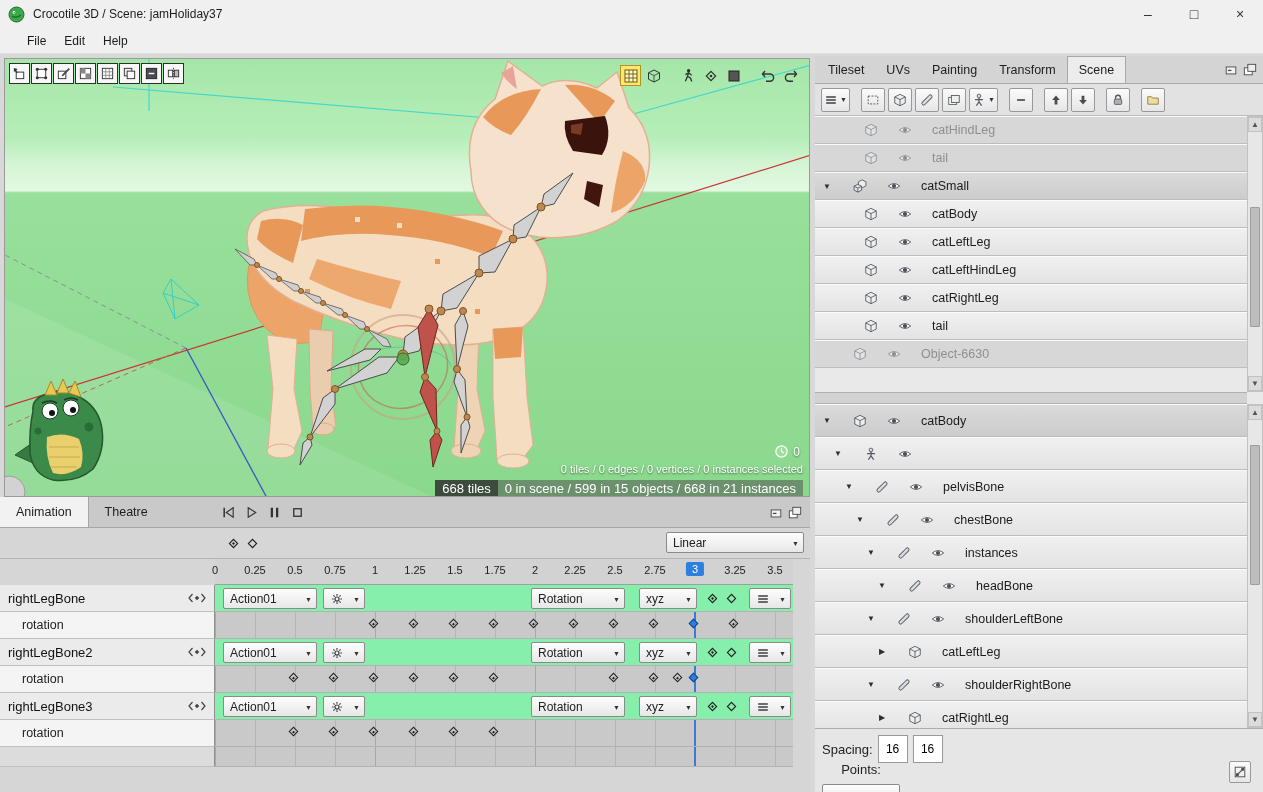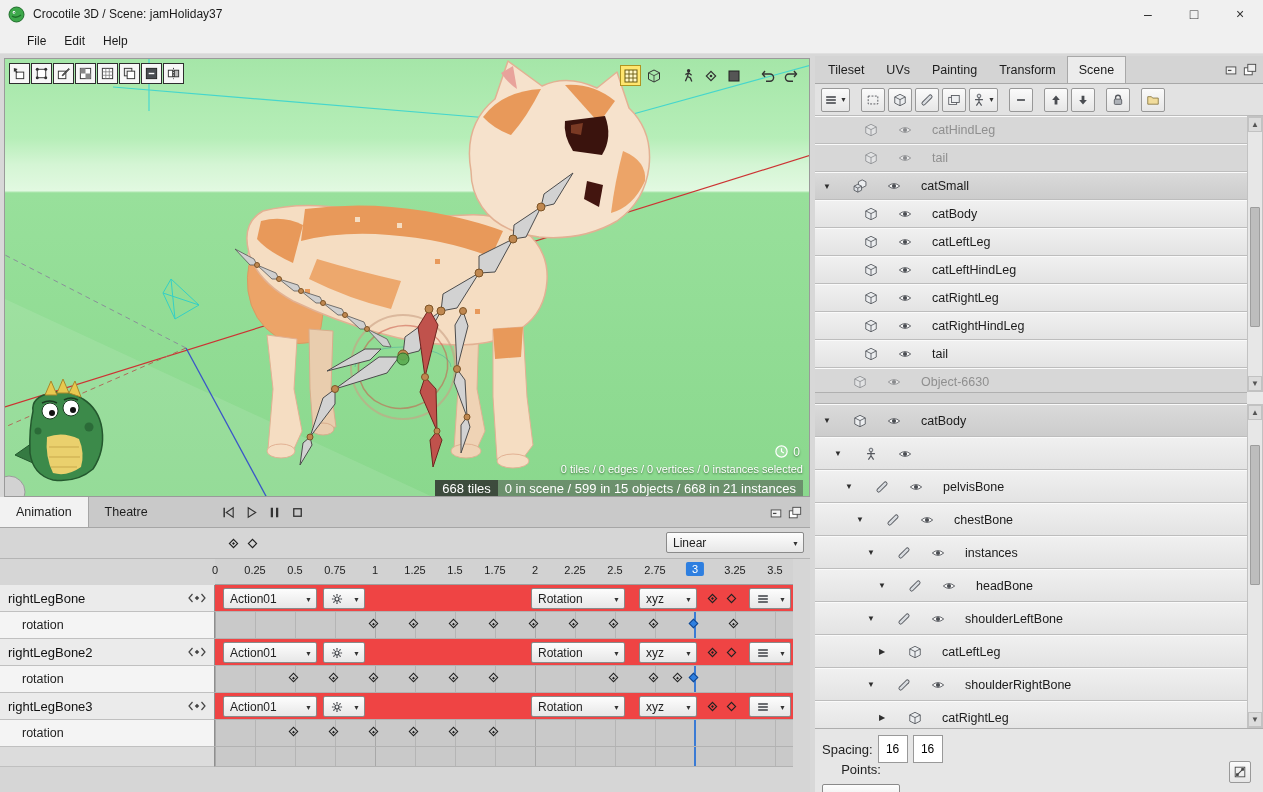--- a/index.html
+++ b/index.html
@@ -49,21 +49,21 @@
 .rulerlbl{position:absolute;top:5px;transform:translateX(-50%);font-size:11px;color:#1d1d1d;}
 .rulerlbl.sel{background:#2e7fe0;color:#fff;padding:1px 6px;border-radius:2px;top:3px;}
 .arows{position:absolute;left:0;top:88px;width:793px;}
 .anim-row{display:flex;}
 .rl{width:215px;border-right:1px solid #8f8f8f;border-bottom:1px solid #c0c0c0;position:relative;display:flex;align-items:center;height:27px;}
 .rl.bone{background:#ebebeb;font-size:13px;padding-left:8px;color:#111;}
 .rl.rot{background:#f4f4f4;font-size:12.5px;padding-left:22px;color:#222;}
 .rl.blank{background:#dcdcdc;height:20px;}
 .navicon{position:absolute;right:8px;top:50%;transform:translateY(-50%);}
 .rb{position:relative;width:578px;height:27px;border-bottom:1px solid #b2b2b2;}
-.rb.bone{background:#ef4444;}
+.rb.bone{background:#86efac;}
 .rb.rot{background:#c9c9c9;background-image:repeating-linear-gradient(90deg,rgba(0,0,0,.10) 0 1px,transparent 1px 40px),repeating-linear-gradient(90deg,rgba(0,0,0,.07) 0 1px,transparent 1px 160px);}
 .rb.blank{height:20px;}
 .rb .select{position:absolute;top:3px;}
 .rbtn{position:absolute;top:3px;width:18px;height:21px;display:flex;align-items:center;justify-content:center;}
 .kf{position:absolute;top:50%;width:7px;height:7px;margin-top:-5px;border:1.6px solid #1e1e1e;transform:rotate(45deg);}
 .kf::after{content:"";position:absolute;inset:1.6px;border:1px solid #1e1e1e;}
 .kf.sel{background:#2e7fe0;border-color:#12458c;}
 .kf.sel::after{display:none;}
 .playhead{position:absolute;top:0;bottom:0;width:2px;background:#3a7bd5;}
 
@@ -891,36 +891,20 @@
               <path d="M8 1.5 14 4.5v7L8 14.5 2 11.5v-7z" fill="#eceef0" stroke="#55585e"></path>
               <path d="M2 4.5 8 7.5l6-3M8 7.5V14.5" fill="none" stroke="#55585e"></path>
             </svg>
           </span>
           <span class="icon">
             <svg viewBox="0 0 16 16" width="14" height="14">
               <path d="M1.5 8Q8 2.5 14.5 8 8 13.5 1.5 8Z" fill="#fff" stroke="#4a4d52"></path>
               <circle cx="8" cy="8" r="2.4" fill="#4a4d52"></circle>
             </svg>
           </span>
-          <span>catRightHindLeg</span>
-        </div>
-        <div class="tree-row" style="padding-left: 17px;">
-          <span class="expander"></span>
-          <span class="icon">
-            <svg viewBox="0 0 16 16" width="14" height="14">
-              <path d="M8 1.5 14 4.5v7L8 14.5 2 11.5v-7z" fill="#eceef0" stroke="#55585e"></path>
-              <path d="M2 4.5 8 7.5l6-3M8 7.5V14.5" fill="none" stroke="#55585e"></path>
-            </svg>
-          </span>
-          <span class="icon">
-            <svg viewBox="0 0 16 16" width="14" height="14">
-              <path d="M1.5 8Q8 2.5 14.5 8 8 13.5 1.5 8Z" fill="#fff" stroke="#4a4d52"></path>
-              <circle cx="8" cy="8" r="2.4" fill="#4a4d52"></circle>
-            </svg>
-          </span>
           <span>tail</span>
         </div>
         <div class="tree-row dim" style="padding-left: 6px;">
           <span class="expander"></span>
           <span class="icon">
             <svg viewBox="0 0 16 16" width="14" height="14">
               <path d="M8 1.5 14 4.5v7L8 14.5 2 11.5v-7z" fill="#eceef0" stroke="#55585e"></path>
               <path d="M2 4.5 8 7.5l6-3M8 7.5V14.5" fill="none" stroke="#55585e"></path>
             </svg>
           </span>

